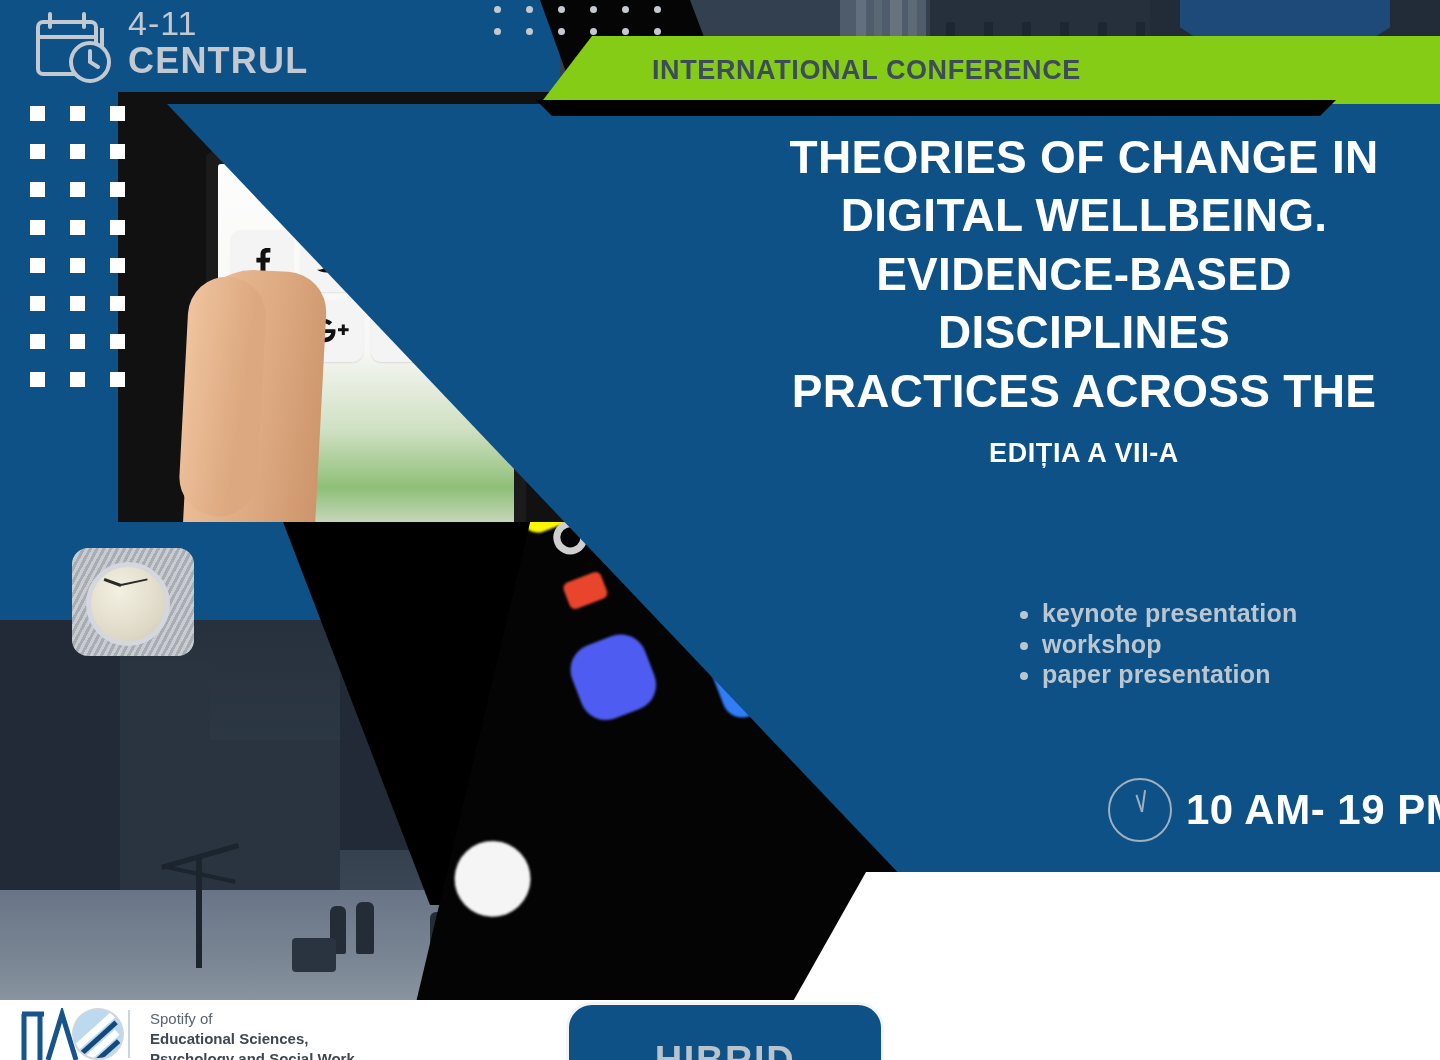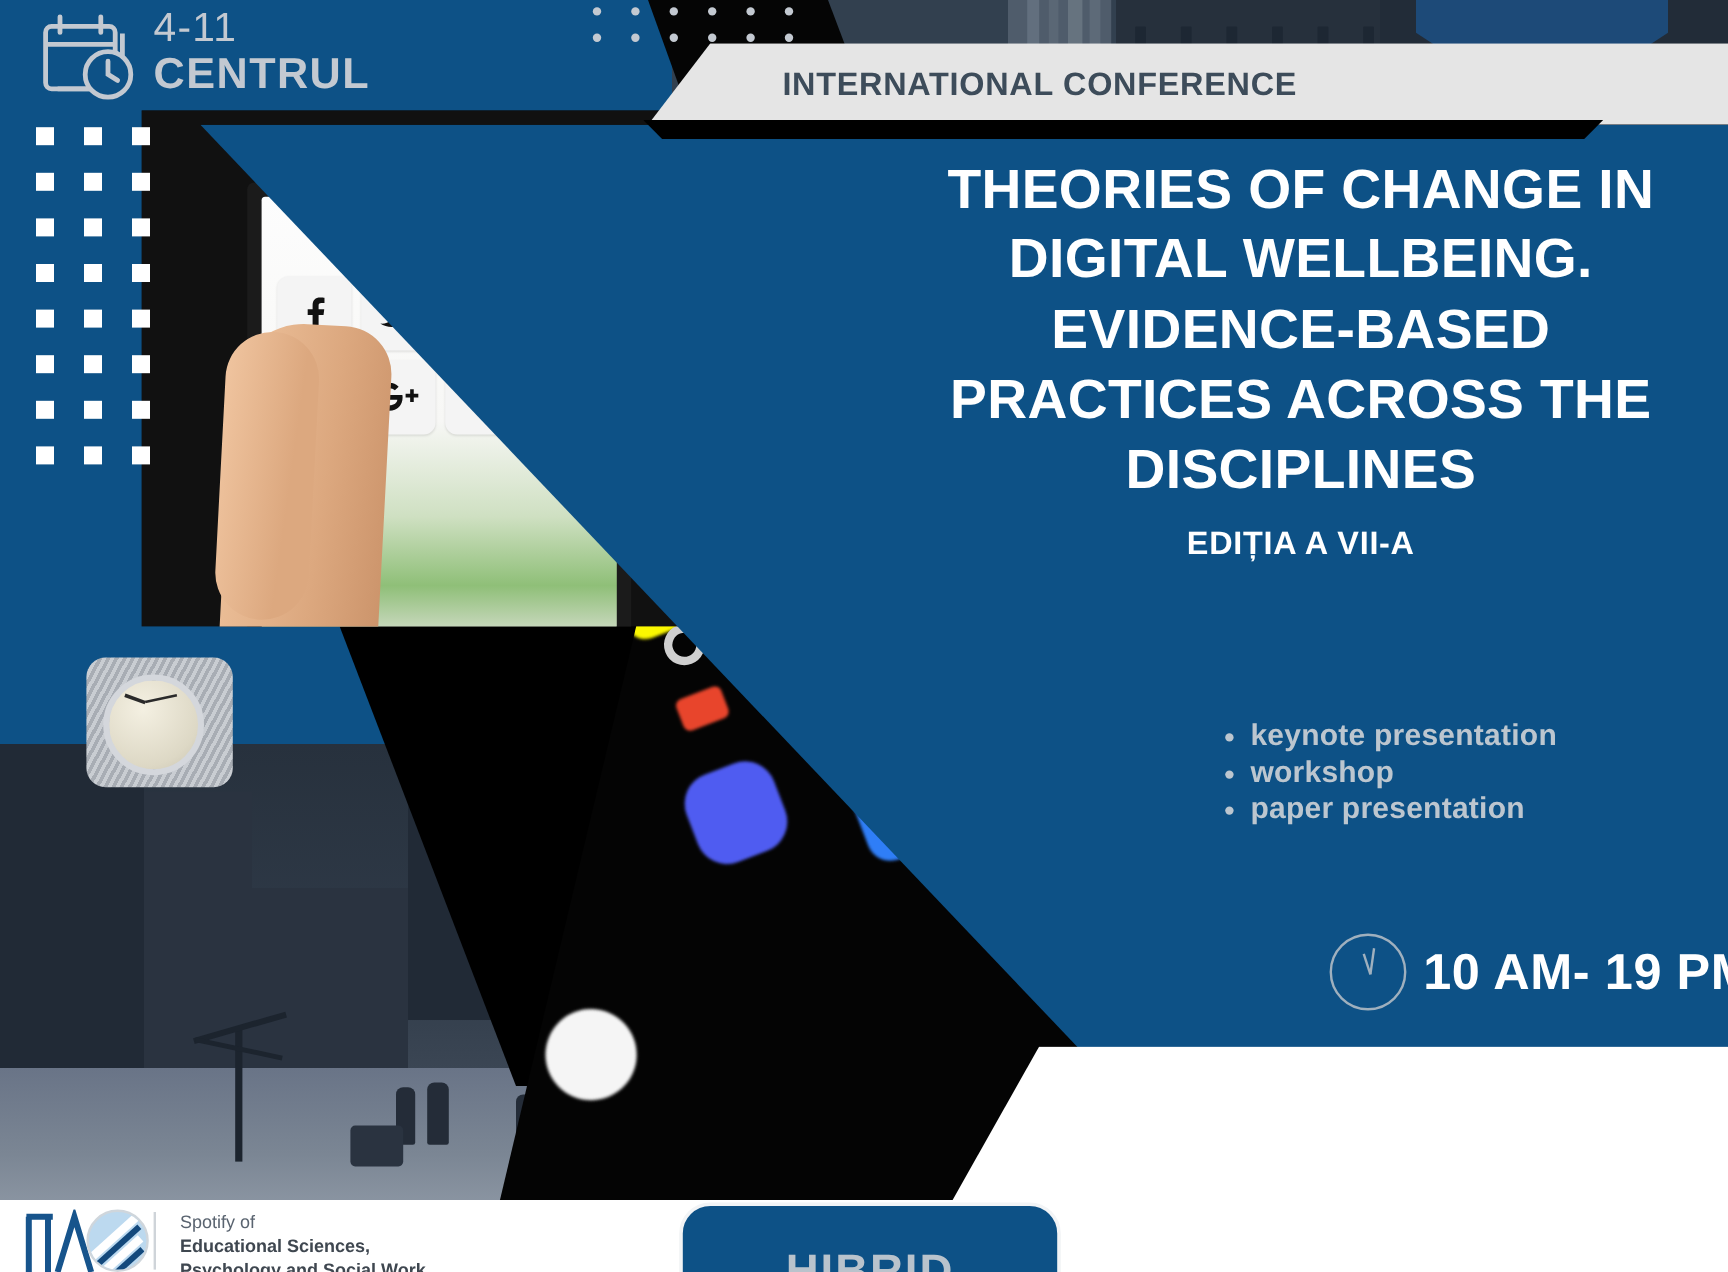--- a/index.html
+++ b/index.html
@@ -107,21 +107,21 @@
     clip-path:polygon(167px 104px, 1440px 104px, 1440px 880px, 905px 880px);
   }
 
   
   #navyRight{left:1150px;top:0;width:290px;height:104px;background:#222c38;}
   #chevron{left:1180px;top:-8px;width:210px;height:104px;background:#1d4a78;
     clip-path:polygon(0 0,100% 0,100% 34%,50% 100%,0 34%);}
 
   
   #whiteband{
-    left:540px;top:36px;width:900px;height:68px;background:#e5e5e5;
+    left:540px;top:36px;width:900px;height:68px;background:#84cc16;
     clip-path:polygon(52px 0, 900px 0, 900px 68px, 0 68px);
   }
   #whiteband .txt{
     position:absolute;left:112px;top:0;height:68px;display:flex;align-items:center;
     color:#3d4c5a;font-size:27px;font-weight:800;letter-spacing:.6px;white-space:nowrap;
   }
   
   #blacksliver{left:536px;top:100px;width:800px;height:16px;background:#000;
     clip-path:polygon(0 0,800px 0,784px 16px,16px 16px);}
 
@@ -389,22 +389,22 @@
       </svg>
     </div>
     <div class="d1">4-11</div>
     <div class="d2">CENTRUL</div>
   </div>
 
   <div class="layer" id="titlewrap">
     <div class="t">THEORIES OF CHANGE IN</div>
     <div class="t">DIGITAL WELLBEING.</div>
     <div class="t">EVIDENCE-BASED</div>
+    <div class="t">DISCIPLINES</div>
     <div class="t">PRACTICES ACROSS THE</div>
-    <div class="t">DISCIPLINES</div>
     <div class="edition">EDIȚIA A VII-A</div>
   </div>
 
   <div class="layer" id="bullets">
     <ul>
       <li>keynote presentation</li>
       <li>workshop</li>
       <li>paper presentation</li>
     </ul>
   </div>

